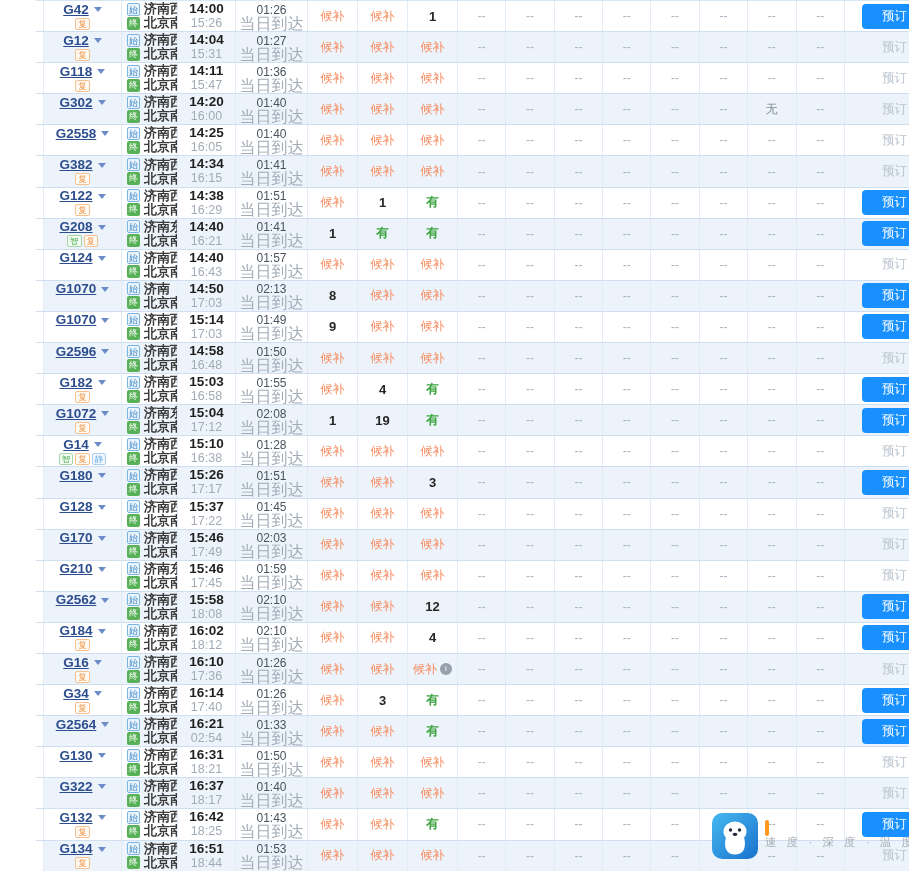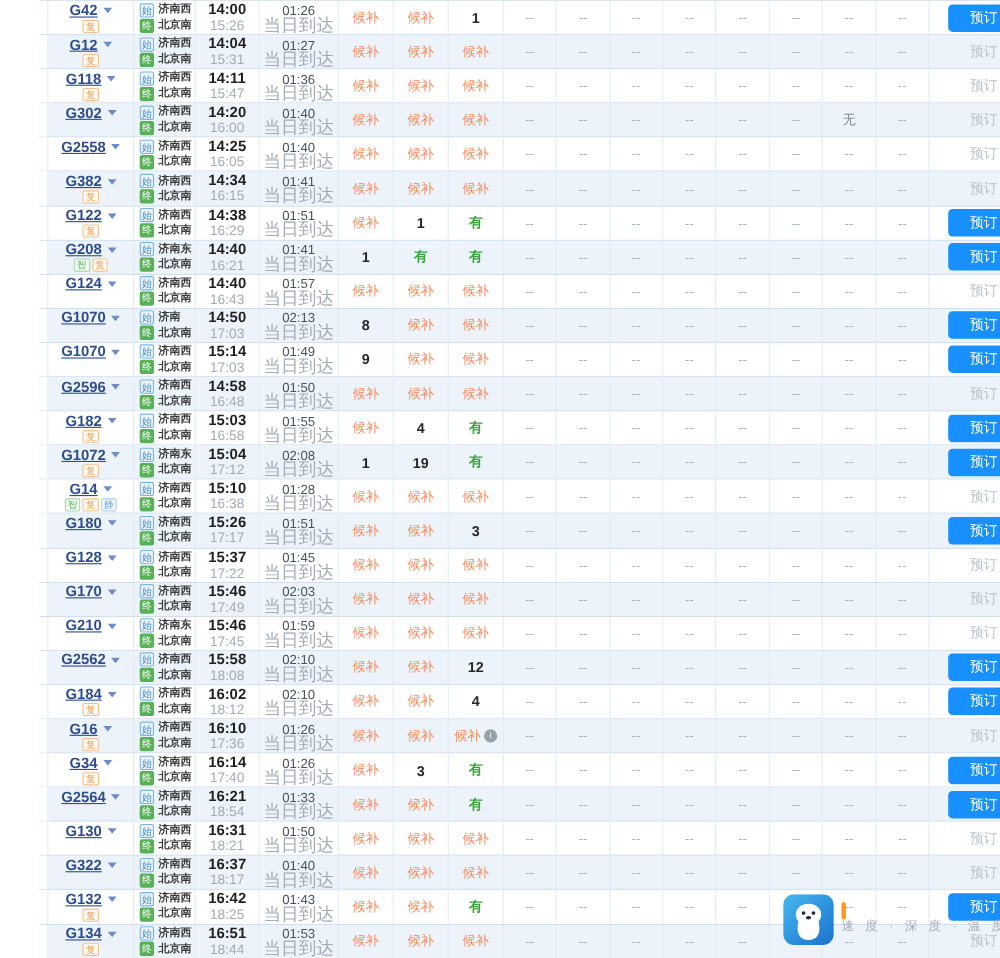--- a/index.html
+++ b/index.html
@@ -27,21 +27,21 @@
   .tags { display:flex; margin-top:1px; height:12px; }
   .tag { font-size:8.5px; line-height:10px; padding:0 2px; border-radius:2px; border:1px solid; margin:0 1px; }
   .tag.fu  { color:#f09040; border-color:#f5c08e; background:#fffaf3; }
   .tag.zhi { color:#4caf50; border-color:#a5d6a7; background:#f3fbf3; }
   .tag.jing{ color:#58a0e0; border-color:#aacdf0; background:#f0f7ff; }
 
   .st { display:flex; align-items:center; line-height:14px; }
   .sicon { width:13px; height:13px; border-radius:2px; font-size:9px; line-height:12px; text-align:center; display:inline-block; margin-right:4px; flex:0 0 13px; }
   .sicon.start { color:#3d86c6; border:1px solid #7ab4e2; background:#eaf4fd; }
   .sicon.end   { color:#fff; background:#57b157; line-height:13px; }
-  .sname { font-size:10px; font-weight:bold; color:#3a3a3a; white-space:nowrap; }
+  .sname { font-size:13px; font-weight:bold; color:#3a3a3a; white-space:nowrap; }
 
   .dep { font-size:13.5px; font-weight:bold; color:#1f1f1f; line-height:15px; }
   .arr { font-size:12.5px; color:#a2abb6; line-height:14px; }
   .d1 { font-size:12px; color:#49535e; line-height:14px; }
   .d2 { font-size:16px; color:#a2abb6; line-height:13px; }
 
   .wl    { color:#f7895c; font-size:12px; cursor:pointer; }
   .avail { color:#3aa33e; font-size:12.5px; font-weight:bold; cursor:pointer; }
   .num   { color:#262626; font-size:13px; font-weight:bold; cursor:pointer; }
   .dash  { color:#a9b2bc; font-size:12px; }
@@ -1581,21 +1581,21 @@
         <span class="sicon start">始</span>
         <span class="sname from">济南西</span>
       </div>
       <div class="st">
         <span class="sicon end">终</span>
         <span class="sname to">北京南</span>
       </div>
     </div>
     <div class="cell timesc">
       <div class="dep">16:21</div>
-      <div class="arr">18:54</div>
+      <div class="arr">02:54</div>
     </div>
     <div class="cell durc">
       <div class="d1">01:33</div>
       <div class="d2">当日到达</div>
     </div>
     <div class="cell seat sc3">
           <span class="wl">候补</span>
         </div>
         <div class="cell seat sc3">
           <span class="wl">候补</span>

